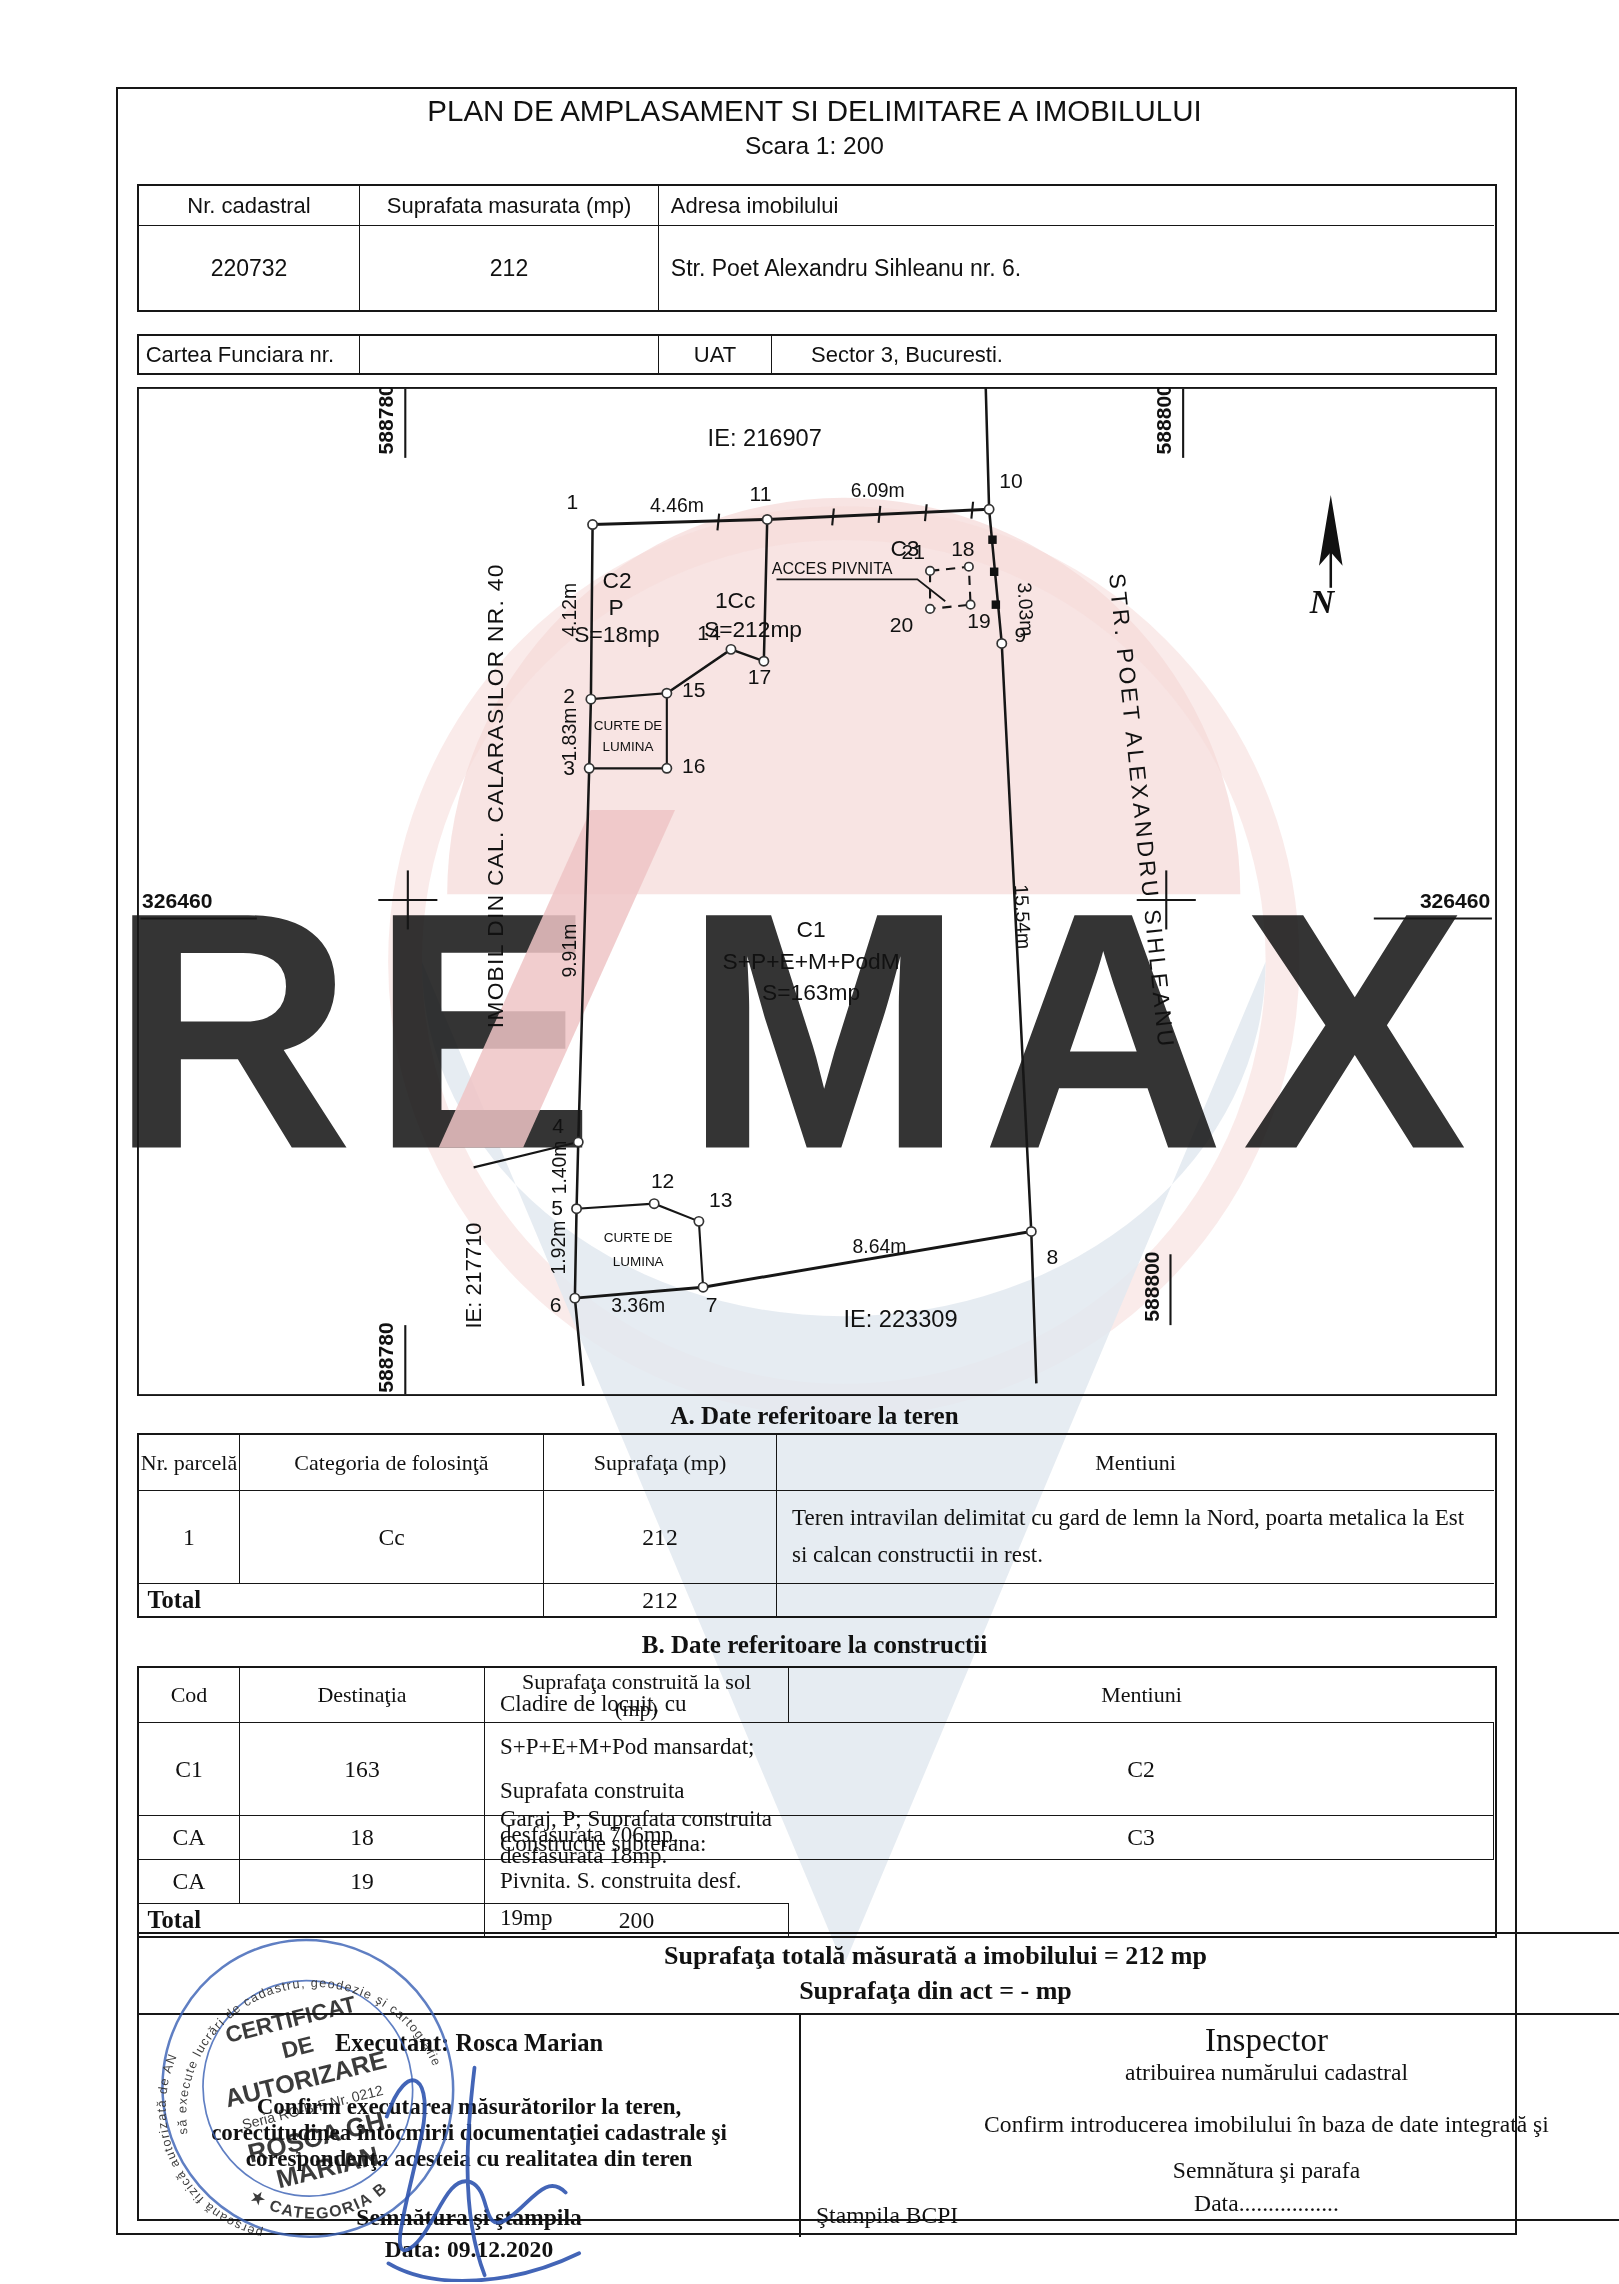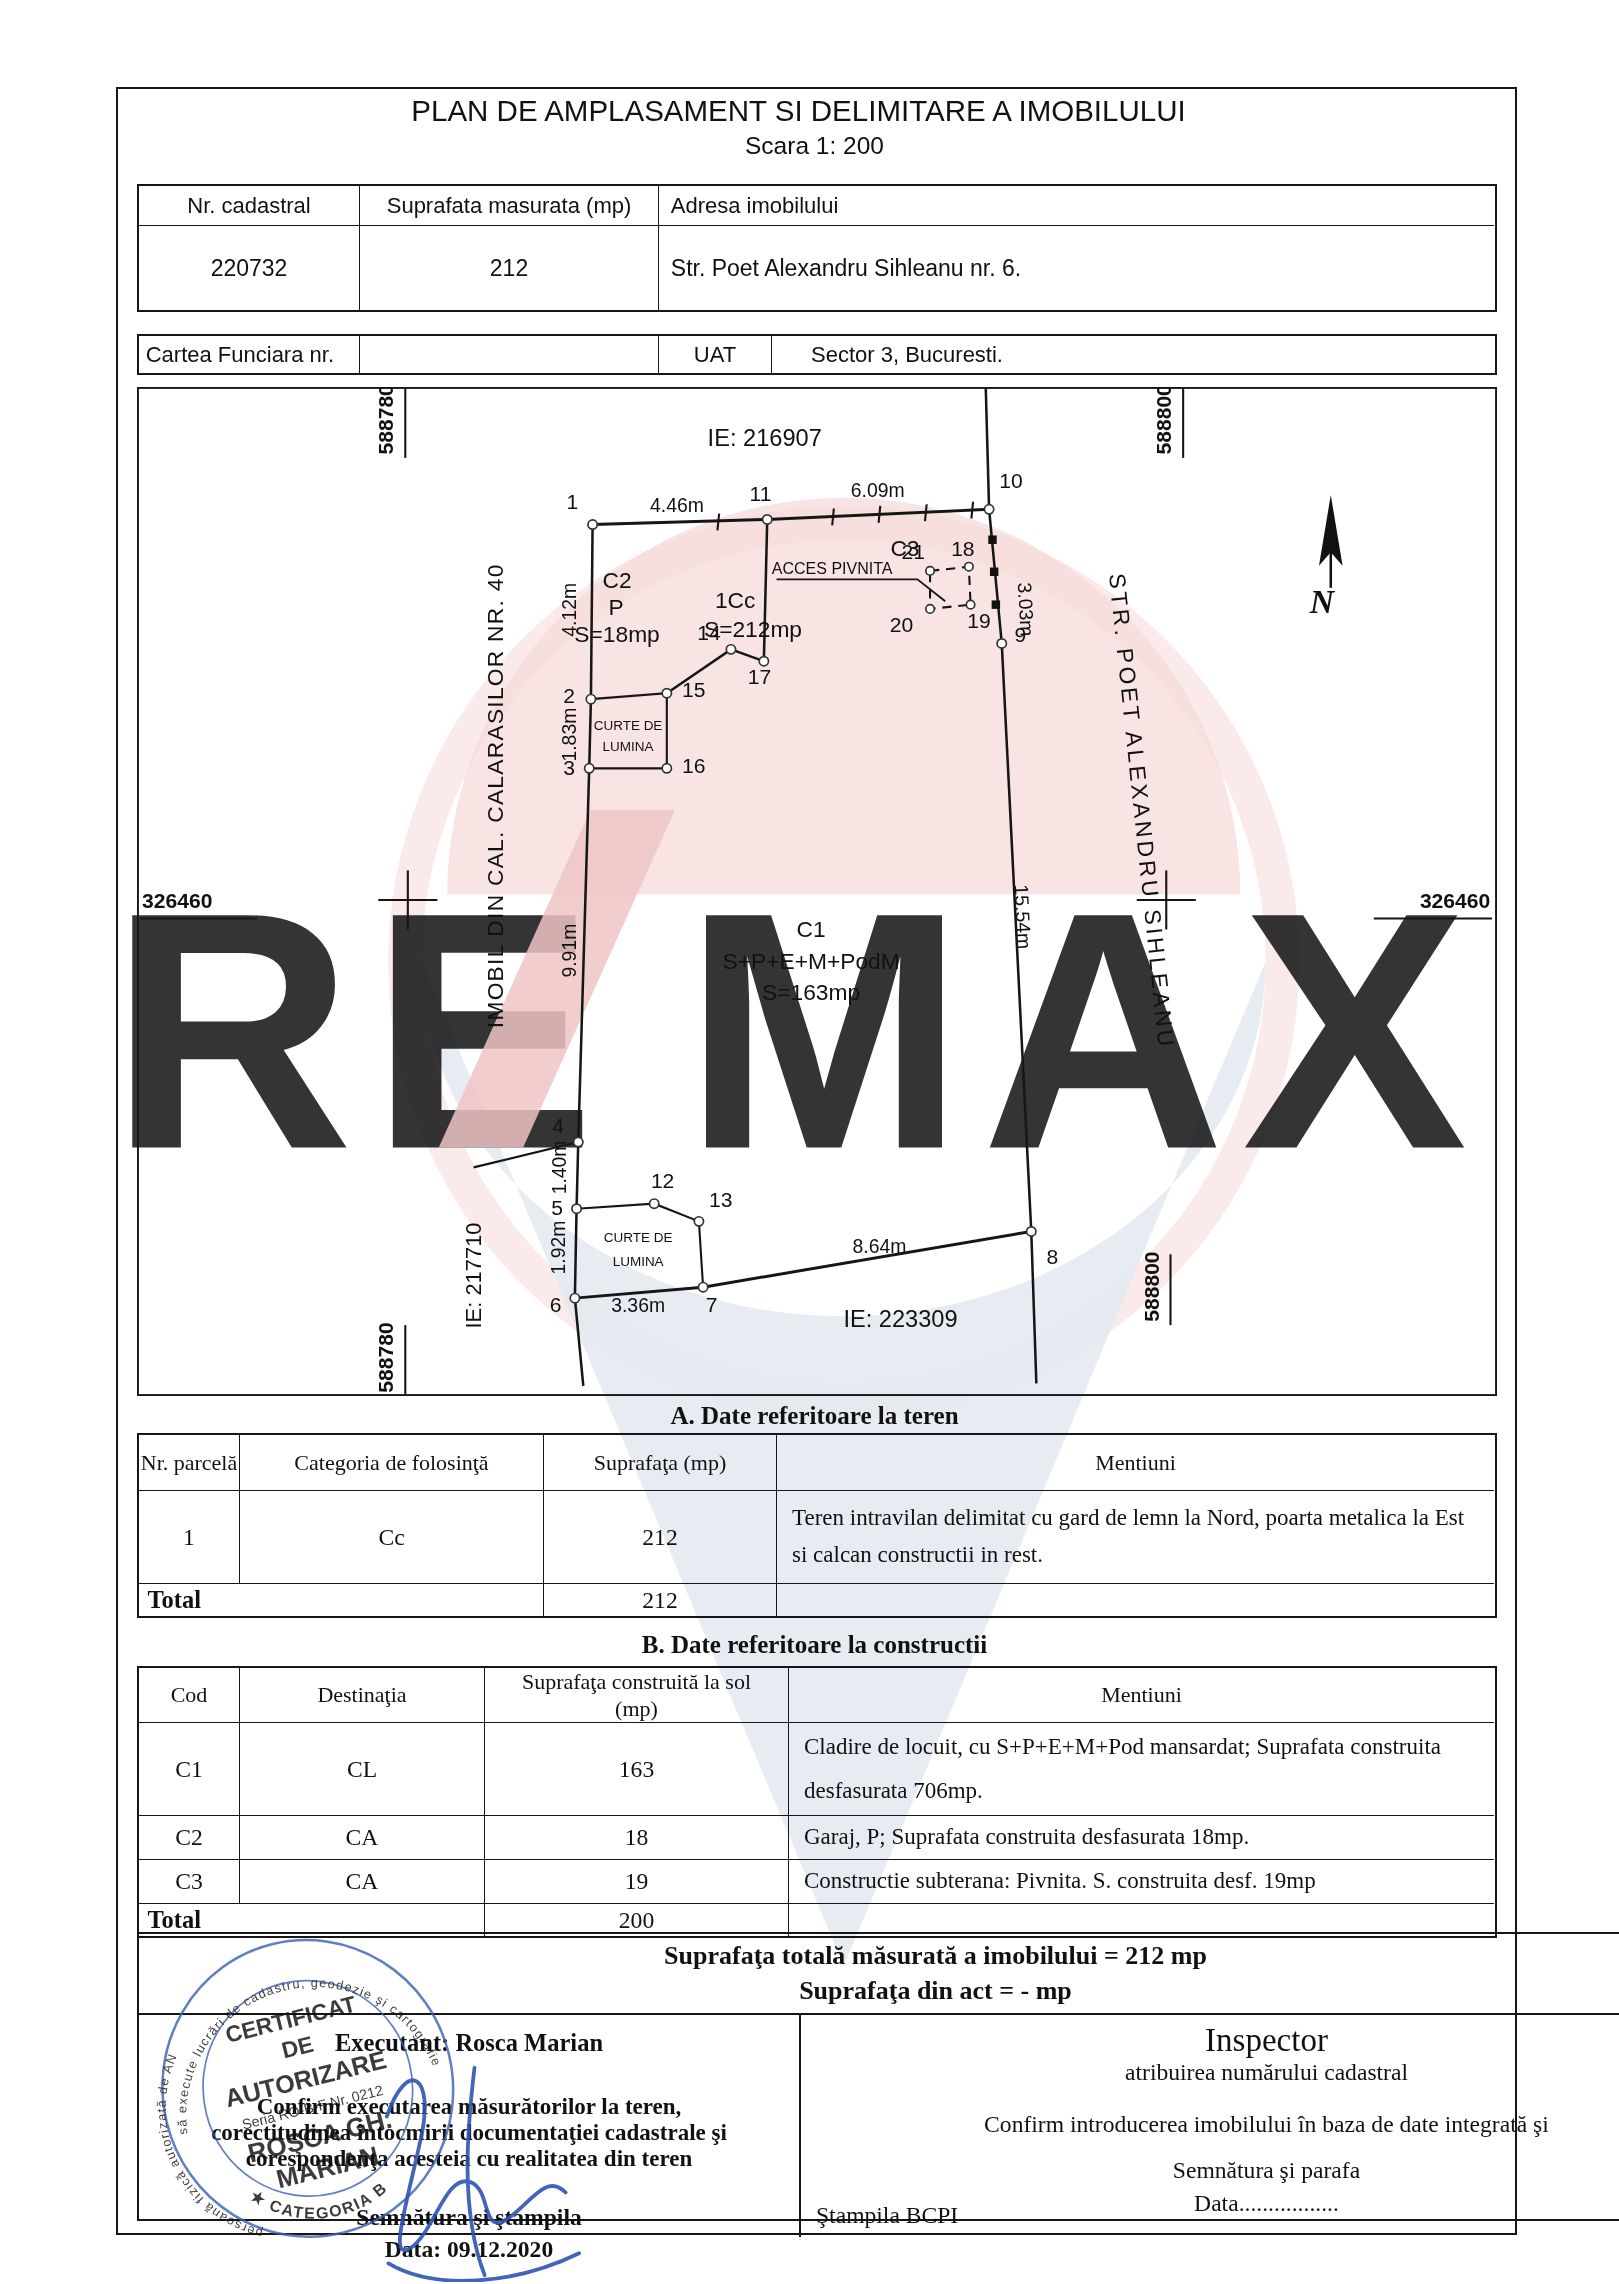--- a/index.html
+++ b/index.html
@@ -37,21 +37,21 @@
   <path d="M 530,1060 A 470,470 0 0 1 1470,1060 Z" fill="#f5dbd9" opacity="0.75"></path>
   <circle cx="1000" cy="1140" r="520" fill="none" stroke="#f5dbd9" stroke-width="40" opacity="0.55"></circle>
   <path d="M 500,1140 A 500,420 0 0 0 1500,1140 L 1340,1520 L 1000,2330 L 660,1520 Z" fill="#e2e9f0" opacity="0.85"></path>
   <text x="130" y="1360" font-family="Liberation Sans, sans-serif" font-weight="bold" font-size="400" letter-spacing="20" fill="#d5dee8" opacity="0.85">RE</text>
   <polygon points="700,960 800,960 620,1360 520,1360" fill="#eec4c6" opacity="0.85"></polygon>
   <text x="810" y="1360" font-family="Liberation Sans, sans-serif" font-weight="bold" font-size="400" letter-spacing="20" fill="#d5dee8" opacity="0.85">MAX</text>
 </svg>
 
 <div class="abs page-border z2" style="left:116px; top:87px; width:1401px; height:2148px;"></div>
 
-<div class="abs center z2" style="left:153px; top:94px; width:1291px; font-size:29.5px;">PLAN DE AMPLASAMENT SI DELIMITARE A IMOBILULUI</div>
+<div class="abs center z2" style="left:169px; top:94px; width:1291px; font-size:29.5px;">PLAN DE AMPLASAMENT SI DELIMITARE A IMOBILULUI</div>
 <div class="abs center z2" style="left:169px; top:132px; width:1291px; font-size:24.5px;">Scara 1: 200</div>
 
 <div class="abs tbl z2" style="left:137px; top:184px; width:1360px; grid-template-columns:221px 299px 835px; grid-template-rows:40px 84px;">
   <div class="hdr1">Nr. cadastral</div>
   <div class="hdr1">Suprafata masurata (mp)</div>
   <div class="hdr1 last-col left" style="padding-left:11.8px;">Adresa imobilului</div>
   <div class="val1 last-row">220732</div>
   <div class="val1 last-row">212</div>
   <div class="val1 last-row last-col left" style="padding-left:11.8px;">Str. Poet Alexandru Sihleanu nr. 6.</div>
 </div>
@@ -233,21 +233,20 @@
 
 <div class="abs center serif sectitle z2" style="left:169px; top:1622px; width:1291px;margin-top:9px;">B. Date referitoare la constructii</div>
 
 <div class="abs tbl serif z2" style="left:137px; top:1666px; width:1360px; grid-template-columns:101px 245px 304px 705px; grid-template-rows:55px 93px 44px 44px 32px;">
   <div class="athdr">Cod</div>
   <div class="athdr">Destinaţia</div>
   <div class="athdr" style="padding:0 25px;">Suprafaţa construită la sol (mp)</div>
   <div class="athdr last-col">Mentiuni</div>
 
   <div class="atval">C1</div>
-  <div class="atval">CL</div>
   <div class="atval">163</div>
   <div class="mentiuni last-col left" style="line-height:1.9;">Cladire de locuit, cu S+P+E+M+Pod mansardat; Suprafata construita desfasurata 706mp.</div>
 
   <div class="atval">C2</div>
   <div class="atval">CA</div>
   <div class="atval">18</div>
   <div class="mentiuni last-col left">Garaj, P; Suprafata construita desfasurata 18mp.</div>
 
   <div class="atval">C3</div>
   <div class="atval">CA</div>

